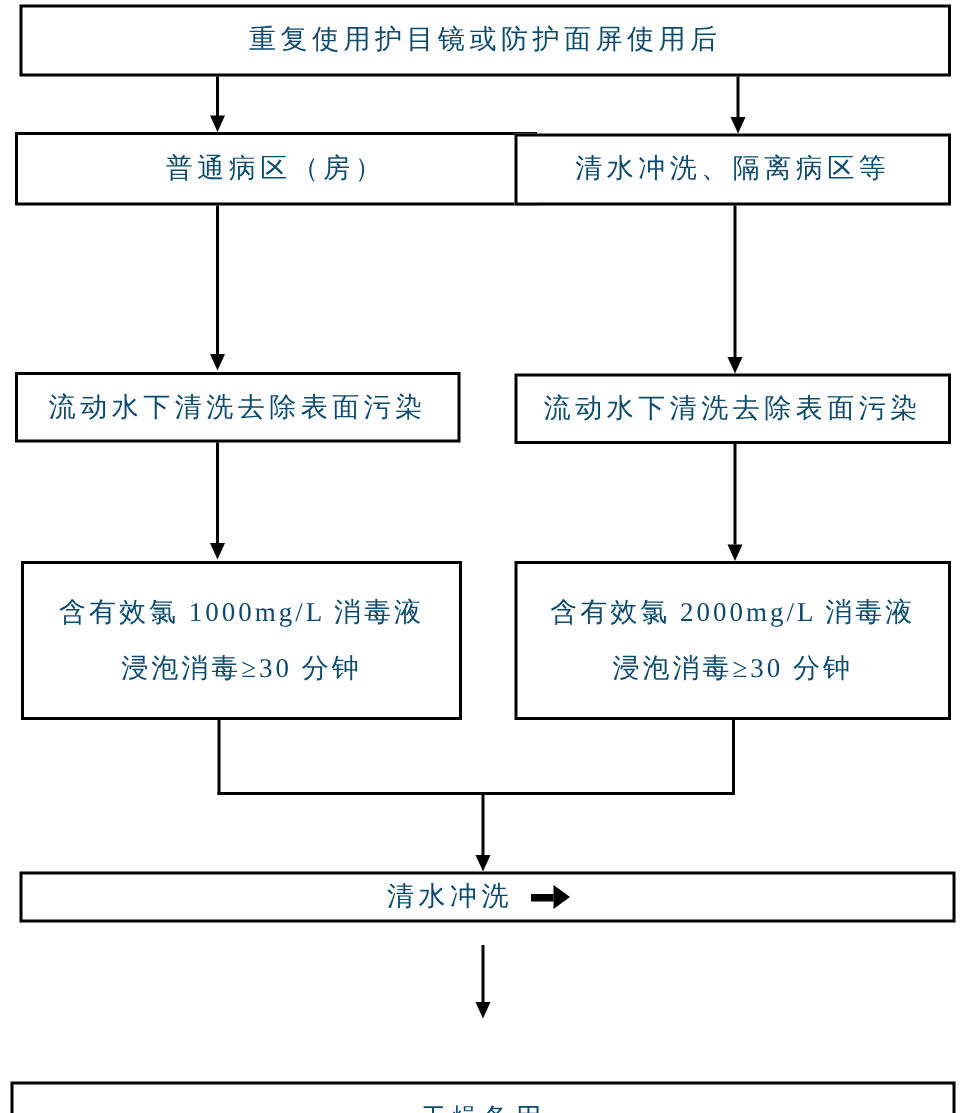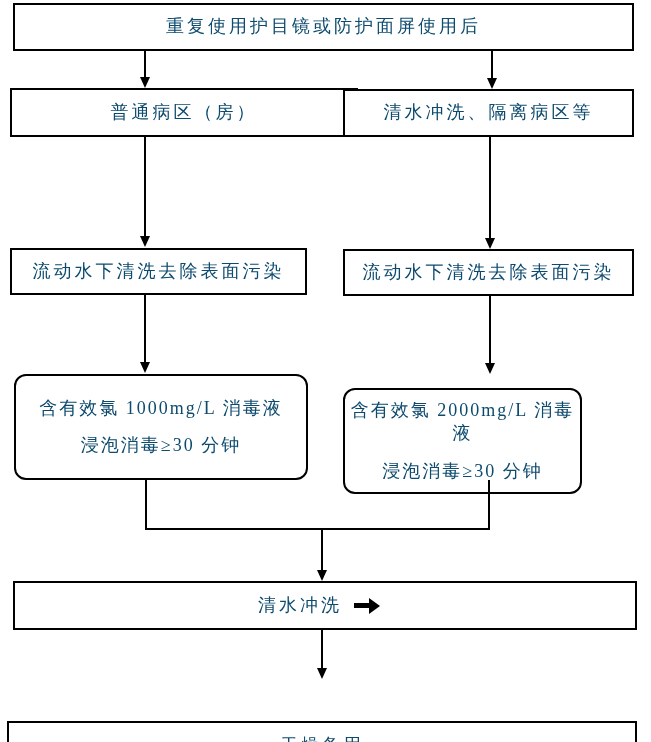--- a/index.html
+++ b/index.html
@@ -27,21 +27,20 @@
     justify-content: center;
     text-align: center;
     font-size: 18px;
     letter-spacing: 3px;
     line-height: 1.3;
   }
   .box.two-line {
     flex-direction: column;
     gap: 14px;
     letter-spacing: 2px;
-    border-radius: 12px;
   }
   .vline {
     position: absolute;
     width: 2px;
     background: #000000;
   }
   .hline {
     position: absolute;
     height: 2px;
     background: #000000;
@@ -111,32 +110,32 @@
   <div class="vline" style="left:144px; top:295px; height:67px;"></div>
   <div class="ahead" style="left:140px; top:362px;"></div>
 
   <div class="vline" style="left:489px; top:296px; height:67px;"></div>
   <div class="ahead" style="left:485px; top:363px;"></div>
 
   <div class="box two-line" style="left:14px; top:374px; width:294px; height:106px;">
     <span>含有效氯 1000mg/L 消毒液</span>
     <span>浸泡消毒≥30 分钟</span>
   </div>
-  <div class="box two-line" style="left:343px; top:388px; width:239px; height:106px;">
+  <div class="box two-line" style="left:343px; top:374px; width:291px; height:106px;">
     <span>含有效氯 2000mg/L 消毒液</span>
     <span>浸泡消毒≥30 分钟</span>
   </div>
 
   <div class="vline" style="left:145px; top:480px; height:50px;"></div>
   <div class="vline" style="left:488px; top:480px; height:50px;"></div>
   <div class="hline" style="left:145px; top:528px; width:345px;"></div>
   <div class="vline" style="left:321px; top:530px; height:40px;"></div>
   <div class="ahead" style="left:317px; top:570px;"></div>
 
-  <div class="box" style="left:13px; top:581px; width:624px; height:49px;">
+  <div class="box" style="left:13px; top:581px; width:624px; height:34px;">
     <span>清水冲洗</span>
     <span class="fat-arrow">
       <span class="bar"></span>
         <span class="head"></span>
     </span>
   </div>
 
   <div class="vline" style="left:321px; top:630px; height:38px;"></div>
   <div class="ahead" style="left:317px; top:668px;"></div>
 

